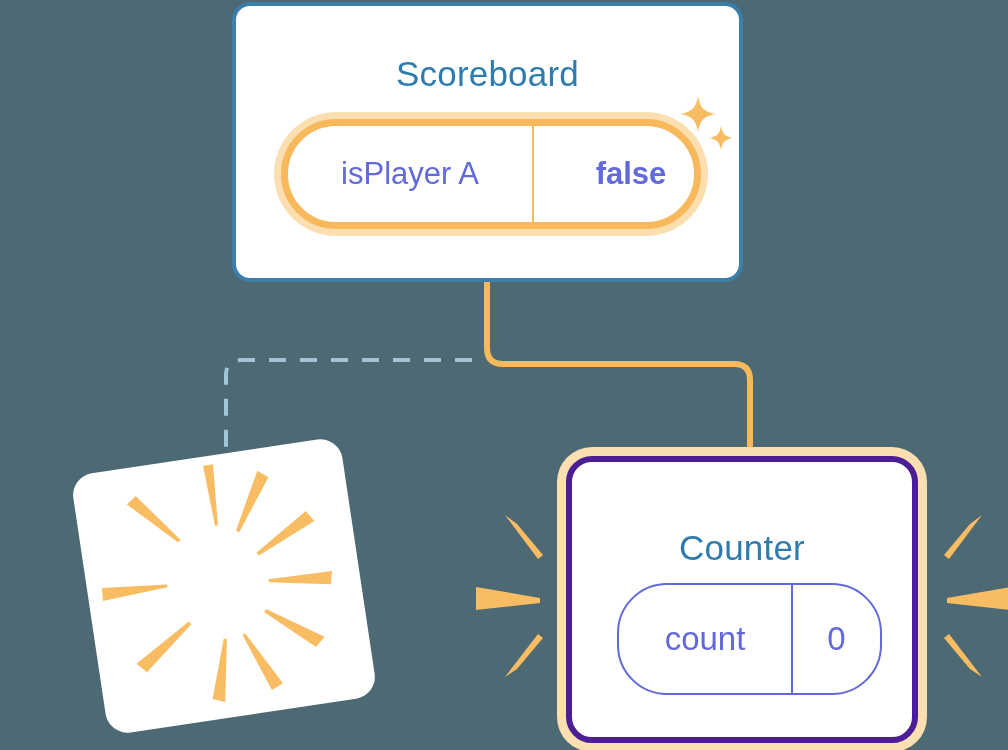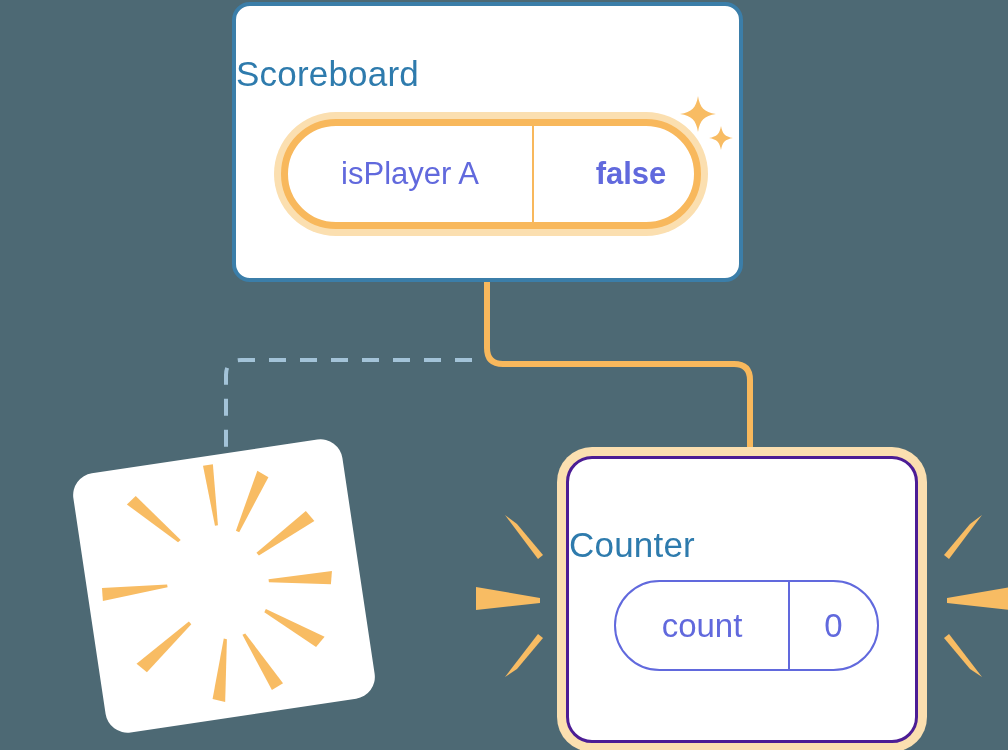--- a/index.html
+++ b/index.html
@@ -33,21 +33,21 @@
     width: 511px;
     height: 280px;
     border: 4px solid #3b7ea9;
     border-radius: 18px;
   }
 
   .card-title {
     position: absolute;
     left: 0;
     right: 0;
-    text-align: left;
+    text-align: center;
     color: #2e7bad;
     font-size: 35px;
     font-weight: 500;
     letter-spacing: 0.2px;
     line-height: 1;
     white-space: nowrap;
   }
   #scoreboard-title { top: 50px; }
   #counter-title { top: 68px; }
 
@@ -92,30 +92,30 @@
     font-weight: 700;
   }
 
   
   #counter-card {
     left: 566px;
     top: 456px;
     width: 352px;
     height: 287px;
     border-radius: 26px;
-    border: 3px solid #4c1d95;
+    border: 6px solid #4c1d95;
     box-shadow: 0 0 0 9px #fbdfb0;
   }
 
   
   #counter-pill {
     left: 45px;
     top: 121px;
     width: 265px;
-    height: 91px;
+    height: 112px;
     border-radius: 50px;
     border: 2px solid #6169dd;
   }
   #counter-pill .pill-cell {
     font-size: 33px;
     color: #6169dd;
     font-weight: 400;
   }
   #ct-pill-key {
     flex: 0 0 174px;

